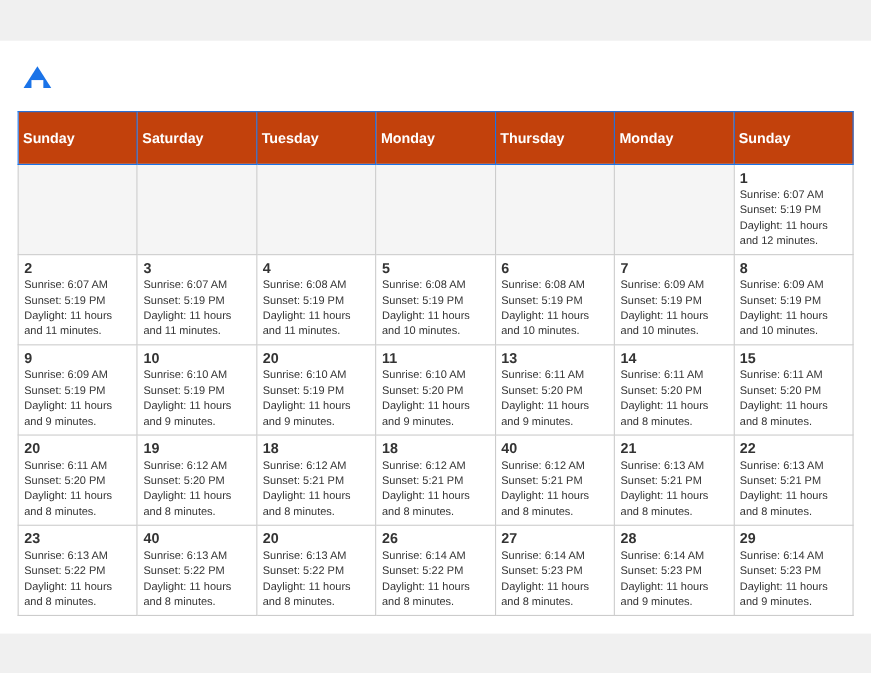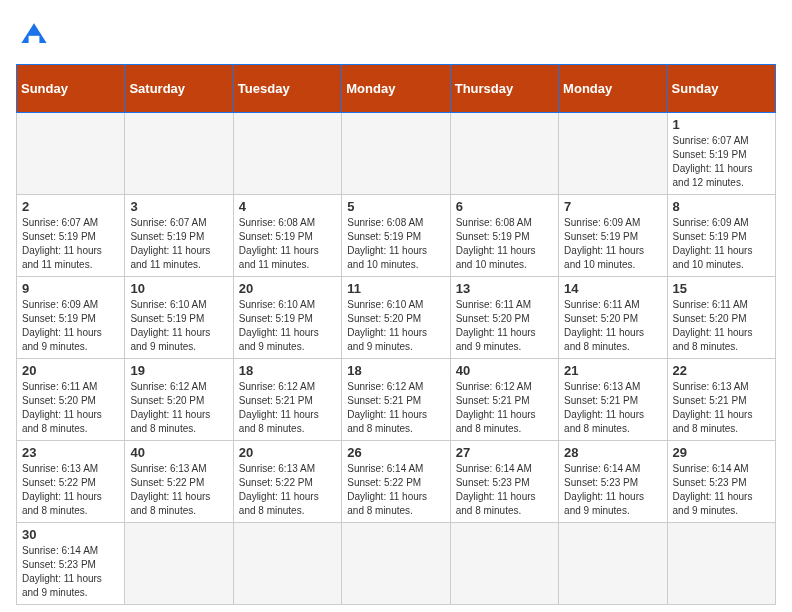--- a/index.html
+++ b/index.html
@@ -340,30 +340,15 @@
 and 9 minutes.</div>
           </td>
           <td>
             <div class="day-num">29</div>
             <div class="day-info" style="white-space: pre-line;">Sunrise: 6:14 AM
 Sunset: 5:23 PM
 Daylight: 11 hours
 and 9 minutes.</div>
           </td>
         </tr>
-        <tr>
-          <td>
-            <div class="day-num">30</div>
-            <div class="day-info" style="white-space: pre-line;">Sunrise: 6:14 AM
-Sunset: 5:23 PM
-Daylight: 11 hours
-and 9 minutes.</div>
-          </td>
-          <td class="last-row"></td>
-          <td class="last-row"></td>
-          <td class="last-row"></td>
-          <td class="last-row"></td>
-          <td class="last-row"></td>
-          <td class="last-row"></td>
-        </tr>
       </tbody>
   </table>
 </div>
 
 </body></html>

